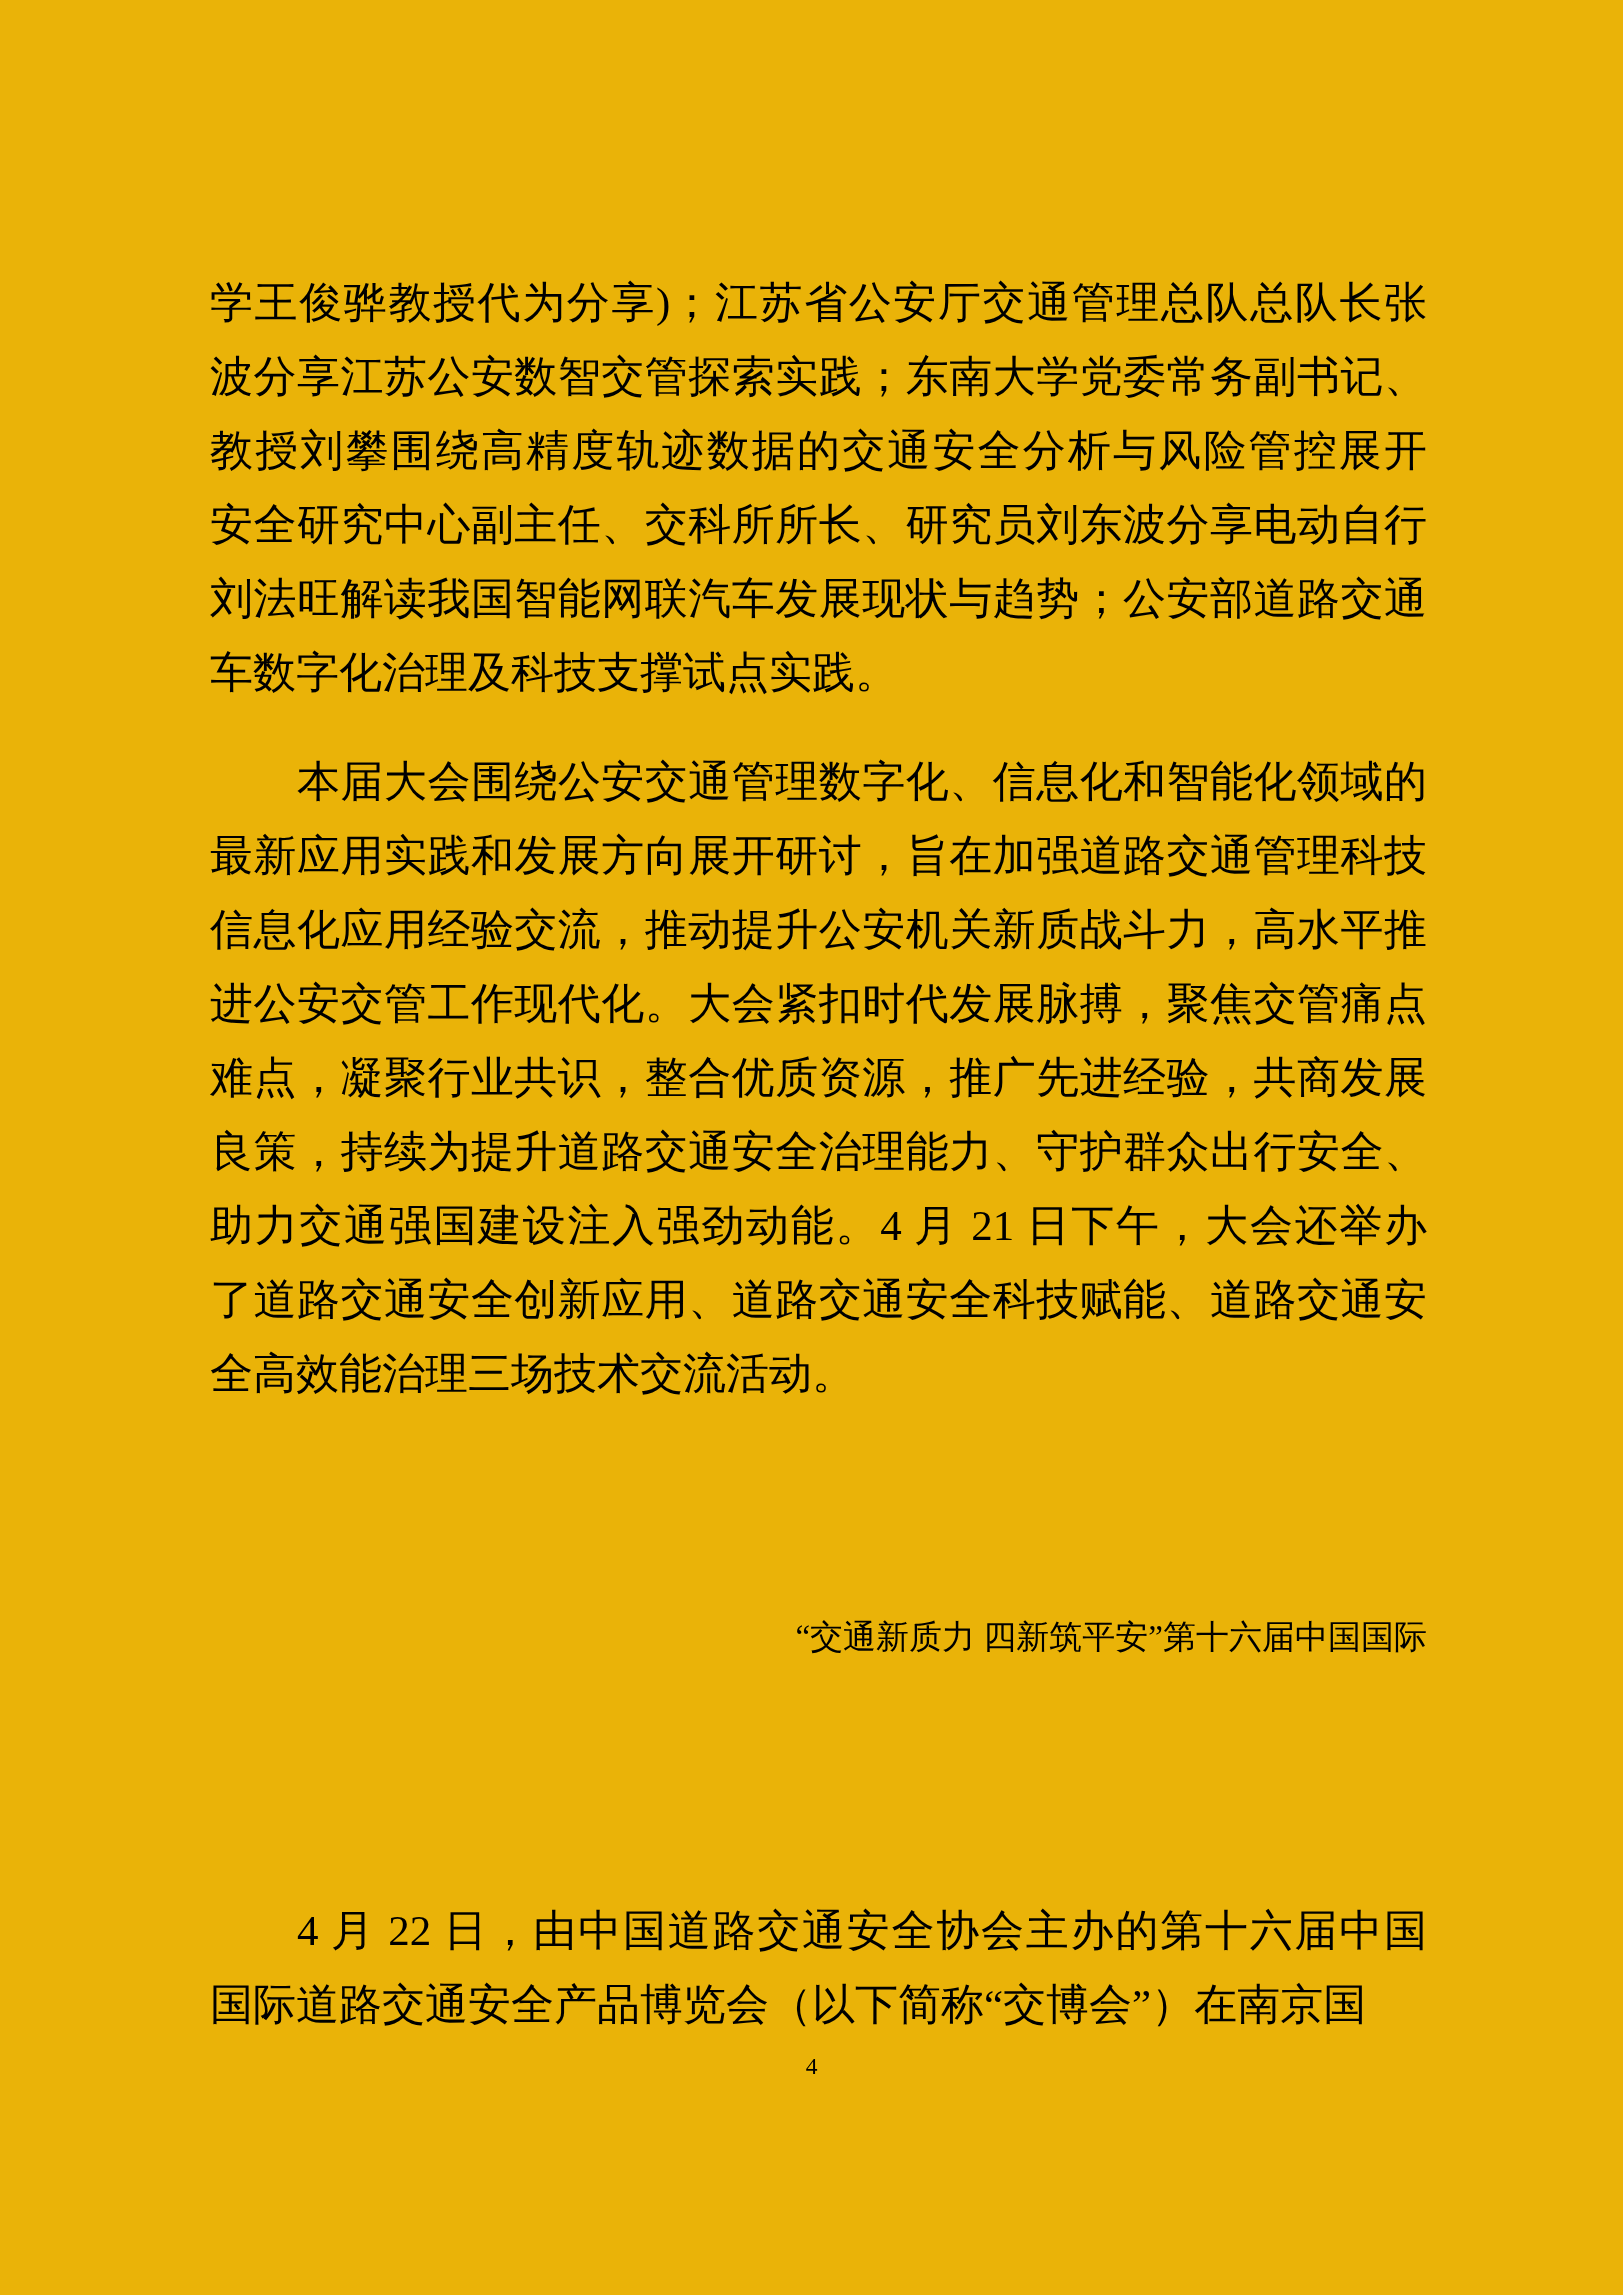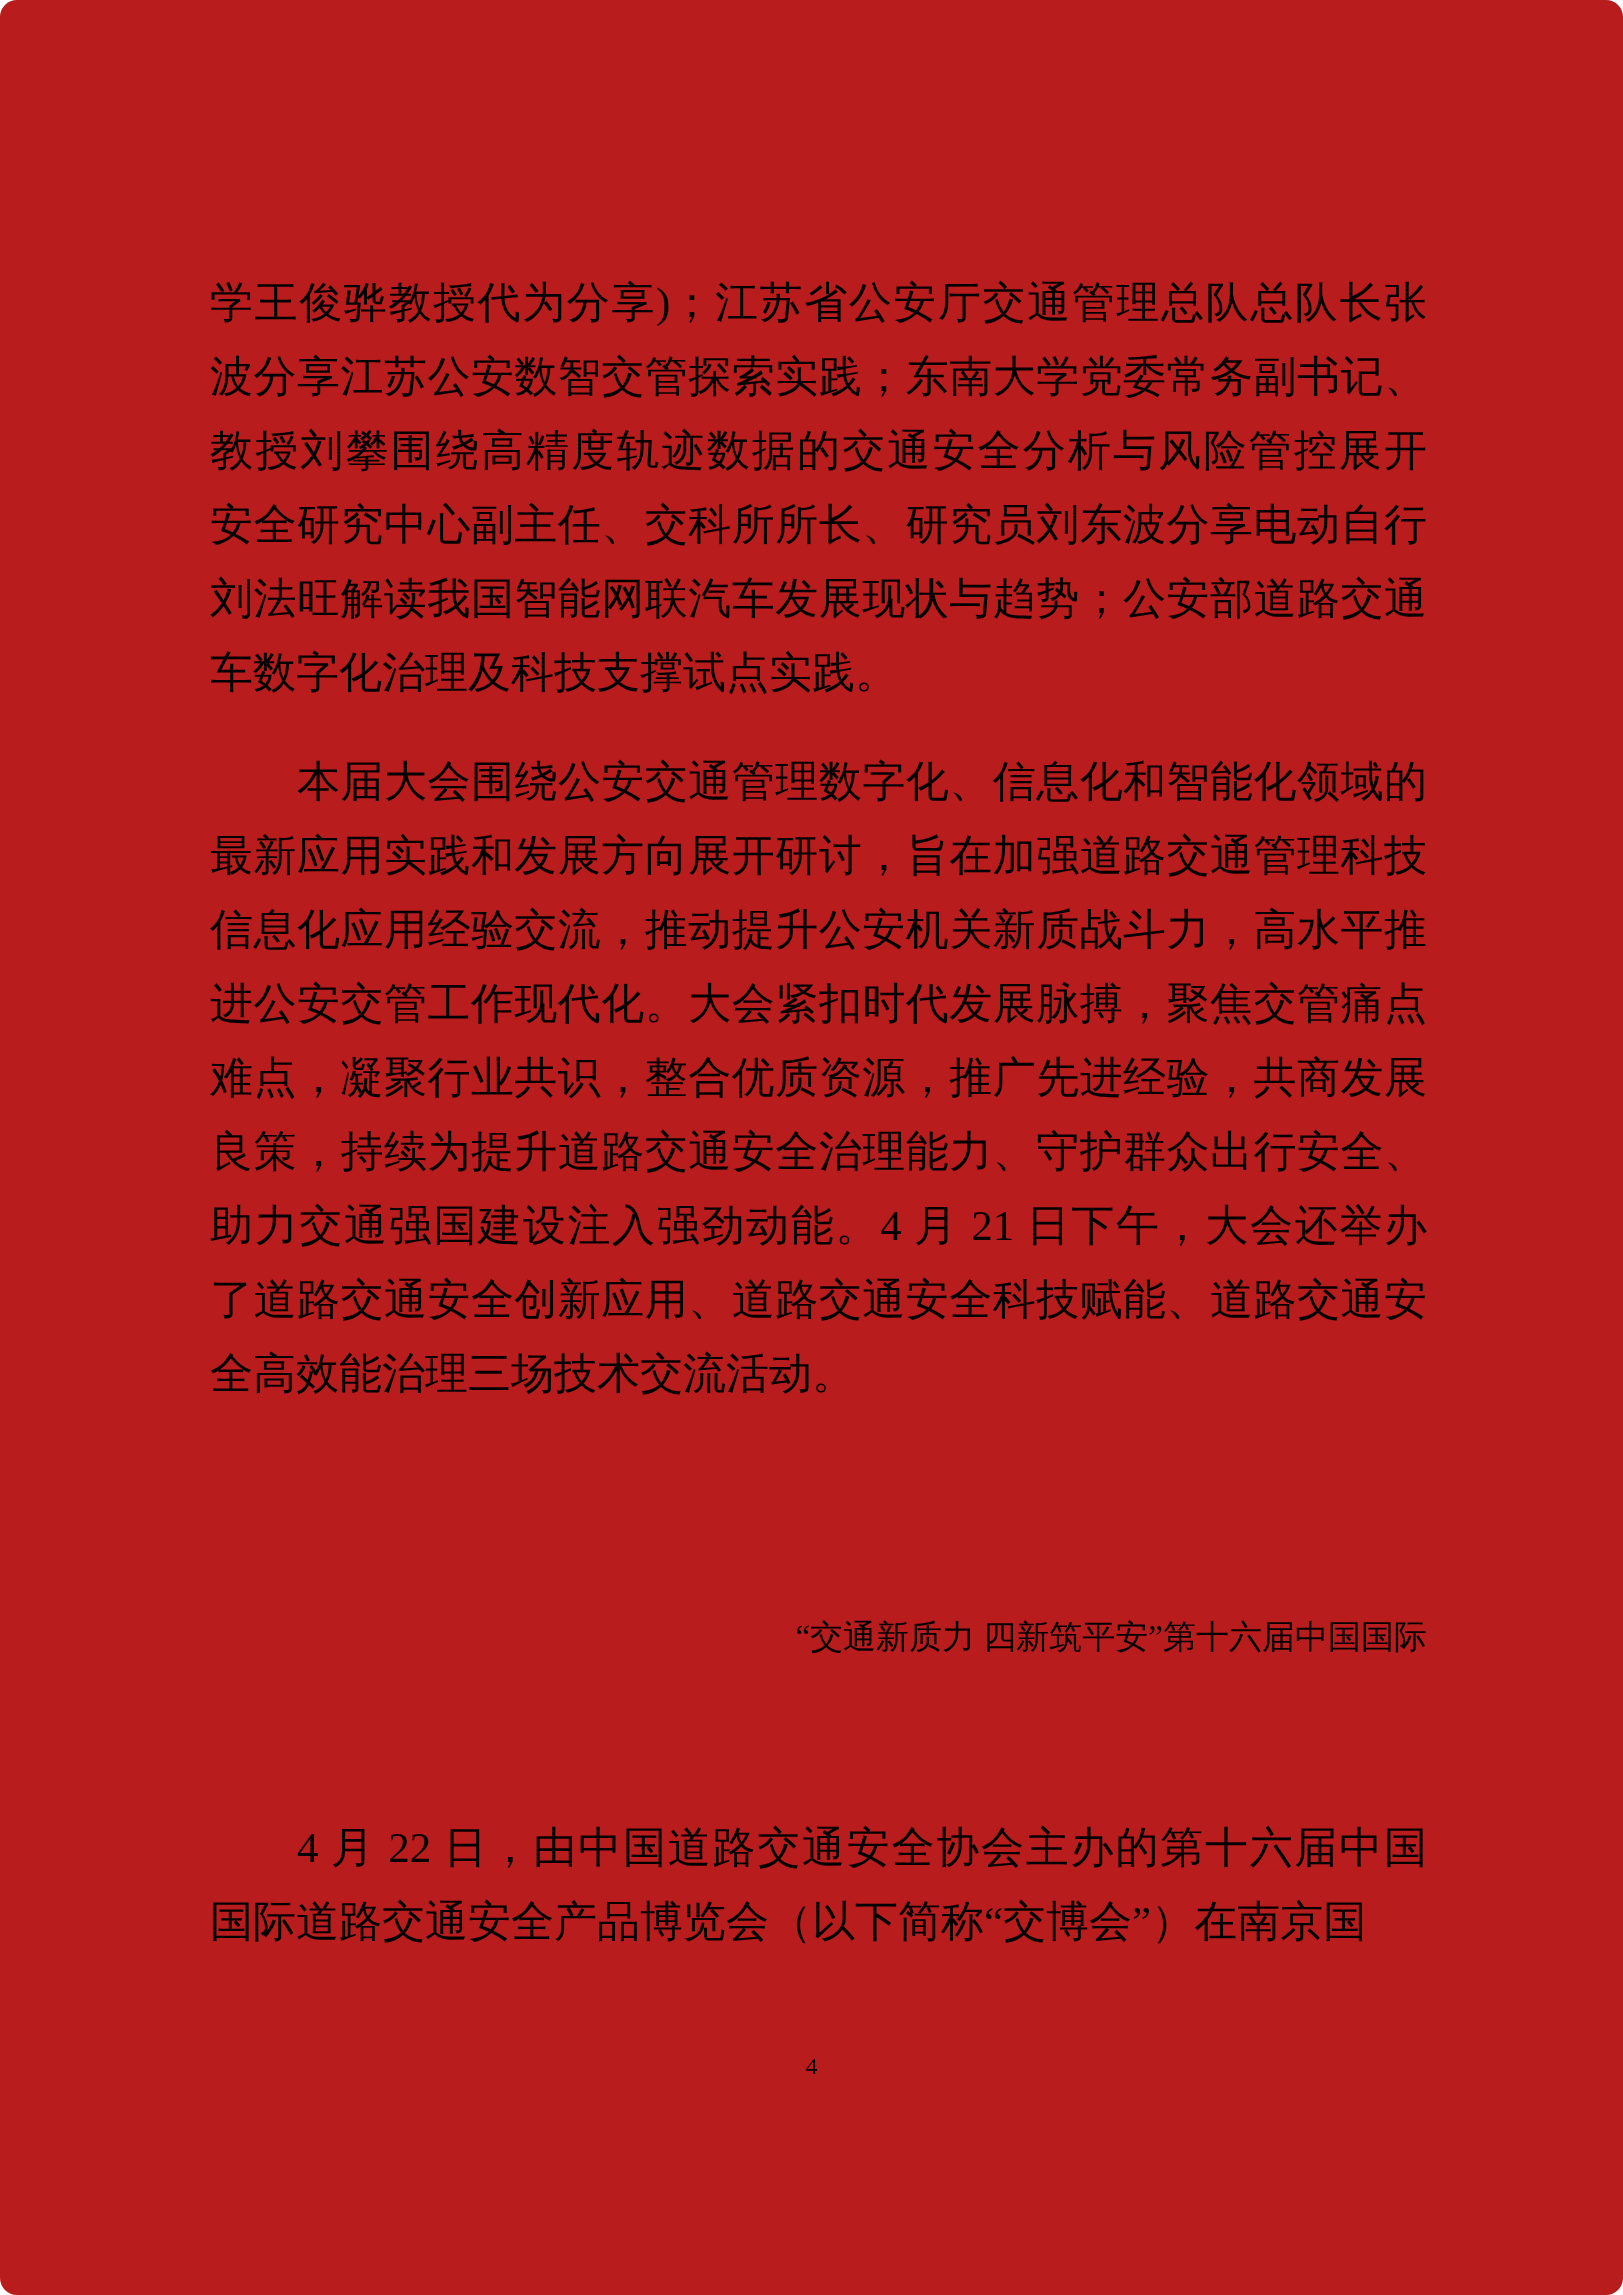--- a/index.html
+++ b/index.html
@@ -4,25 +4,24 @@
 <style>
   html, body {
     margin: 0;
     padding: 0;
     background: #ffffff;
   }
   .page {
     position: relative;
     width: 1623px;
     height: 2295px;
-    background: #b91c1c;
+    background: #eab308;
     color: #000000;
     font-family: "Liberation Serif", "DejaVu Serif", serif;
     overflow: hidden;
-    border-radius: 17px;
   }
   .textcol {
     position: absolute;
     left: 210px;
     width: 1217px;
   }
   .bodyline {
     font-size: 43px;
     line-height: 74px;
     text-align: justify;
@@ -40,21 +39,21 @@
     left: 210px;
     width: 1217px;
     text-align: right;
     font-weight: normal;
     font-size: 33px;
     line-height: 74px;
   }
   .para1 { top: 266px; }
   .para2 { top: 745px; }
   .headingblock { top: 1600px; }
-  .para3 { top: 1811px; }
+  .para3 { top: 1894px; }
   .pagenum {
     position: absolute;
     top: 2048px;
     left: 0;
     width: 1623px;
     text-align: center;
     font-size: 23.5px;
     line-height: 36px;
   }
 </style>

